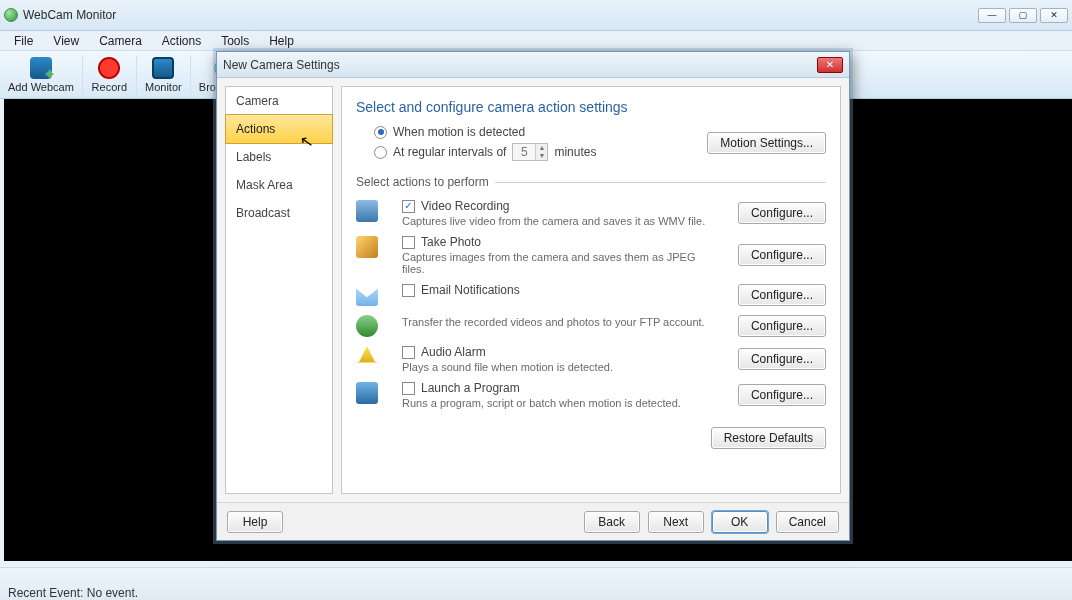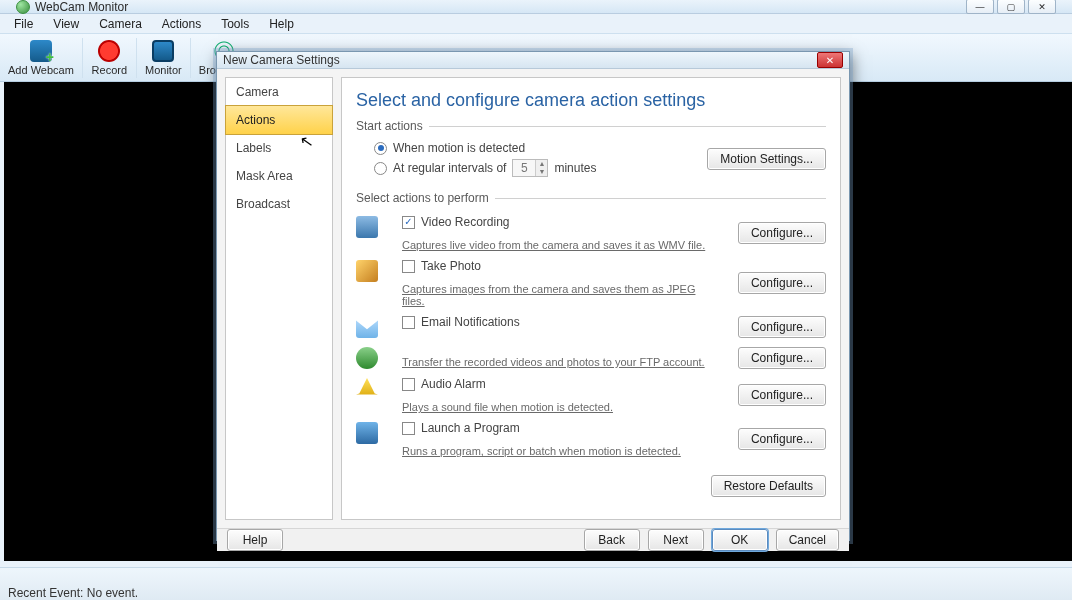--- a/index.html
+++ b/index.html
@@ -14,26 +14,26 @@
     position: relative;
   }
   .main-window {
     position: absolute;
     inset: 0;
     display: flex;
     flex-direction: column;
   }
   
   .titlebar {
-    height: 14px;
+    height: 31px;
     background: linear-gradient(#eaf3fb,#d6e7f5);
     border-bottom: 1px solid #b9cde0;
     display: flex;
     align-items: center;
-    padding: 0 16px;
+    padding: 0 4px;
     color: #2a2a2a;
   }
   .titlebar .app-icon {
     width: 14px; height: 14px; margin-right: 5px;
     border-radius: 50%;
     background: radial-gradient(circle at 30% 30%, #9fe6a2, #3a8f3e);
     border: 1px solid #3a8f3e;
   }
   .titlebar .title { flex: 1; font-size: 12px; }
   .win-ctl {
@@ -144,21 +144,21 @@
   .content-pane{
     flex:1;
     background:#fff;
     border:1px solid #c7c7c7;
     padding:10px 14px;
     overflow:auto;
     color:#444;
   }
   .content-pane h2{
     margin:2px 0 8px 0;
-    font-size:18px;
+    font-size:14px;
     font-weight:normal;
     color:#2a63a4;
   }
   .group{
     margin:6px 0 12px 0;
   }
   .group-title{
     color:#5a5a5a;
     font-size:12px;
     display:flex;align-items:center;gap:6px;
@@ -199,21 +199,21 @@
   }
   .ai-icon{width:22px;height:22px;border-radius:3px;margin-top:1px;flex-shrink:0;}
   .ic-vid{background:linear-gradient(#8dbbe4,#3b77ad);}
   .ic-photo{background:linear-gradient(135deg,#ffd36b,#c47e1f);}
   .ic-mail{background:linear-gradient(#bde0ff,#6fb3e8);clip-path:polygon(0 20%,50% 60%,100% 20%,100% 100%,0 100%);}
   .ic-ftp{background:linear-gradient(#8ad08a,#2f8a2f);border-radius:50%;}
   .ic-bell{background:linear-gradient(#ffe15a,#d6a000);clip-path:polygon(50% 0,85% 70%,100% 75%,0 75%,15% 70%);}
   .ic-prog{background:linear-gradient(#6fb3e8,#2d6aa3);}
   .ai-body{flex:1;}
   .ai-head{display:flex;align-items:center;gap:6px;}
-  .ai-desc{color:#6a6a6a;font-size:11px;margin-top:10px;text-decoration:underline;}
+  .ai-desc{color:#6a6a6a;font-size:11px;margin-top:2px;}
   .ai-btn{align-self:center;}
   .dlg-footer{
     height:38px;border-top:1px solid #d6d6d6;
     background:#f1f1f1;
     display:flex;align-items:center;padding:0 10px;gap:8px;
   }
   .dlg-footer .spacer{flex:1;}
   .cursor{
     position:absolute;left:300px;top:132px;pointer-events:none;
     font-size:16px;color:#000;transform:rotate(-10deg);
@@ -284,21 +284,20 @@
       <div class="nav-item selected">Actions</div>
       <div class="nav-item">Labels</div>
       <div class="nav-item">Mask Area</div>
       <div class="nav-item">Broadcast</div>
     </div>
 
     <div class="content-pane">
       <h2>Select and configure camera action settings</h2>
 
       <div class="group">
-        <div class="group-title">Start actions</div>
         <div class="start-row">
           <div style="flex:1">
             <div class="row">
               <span class="radio checked"></span>
               <span>When motion is detected</span>
             </div>
             <div class="row">
               <span class="radio"></span>
               <span>At regular intervals of</span>
               <span class="spin">

